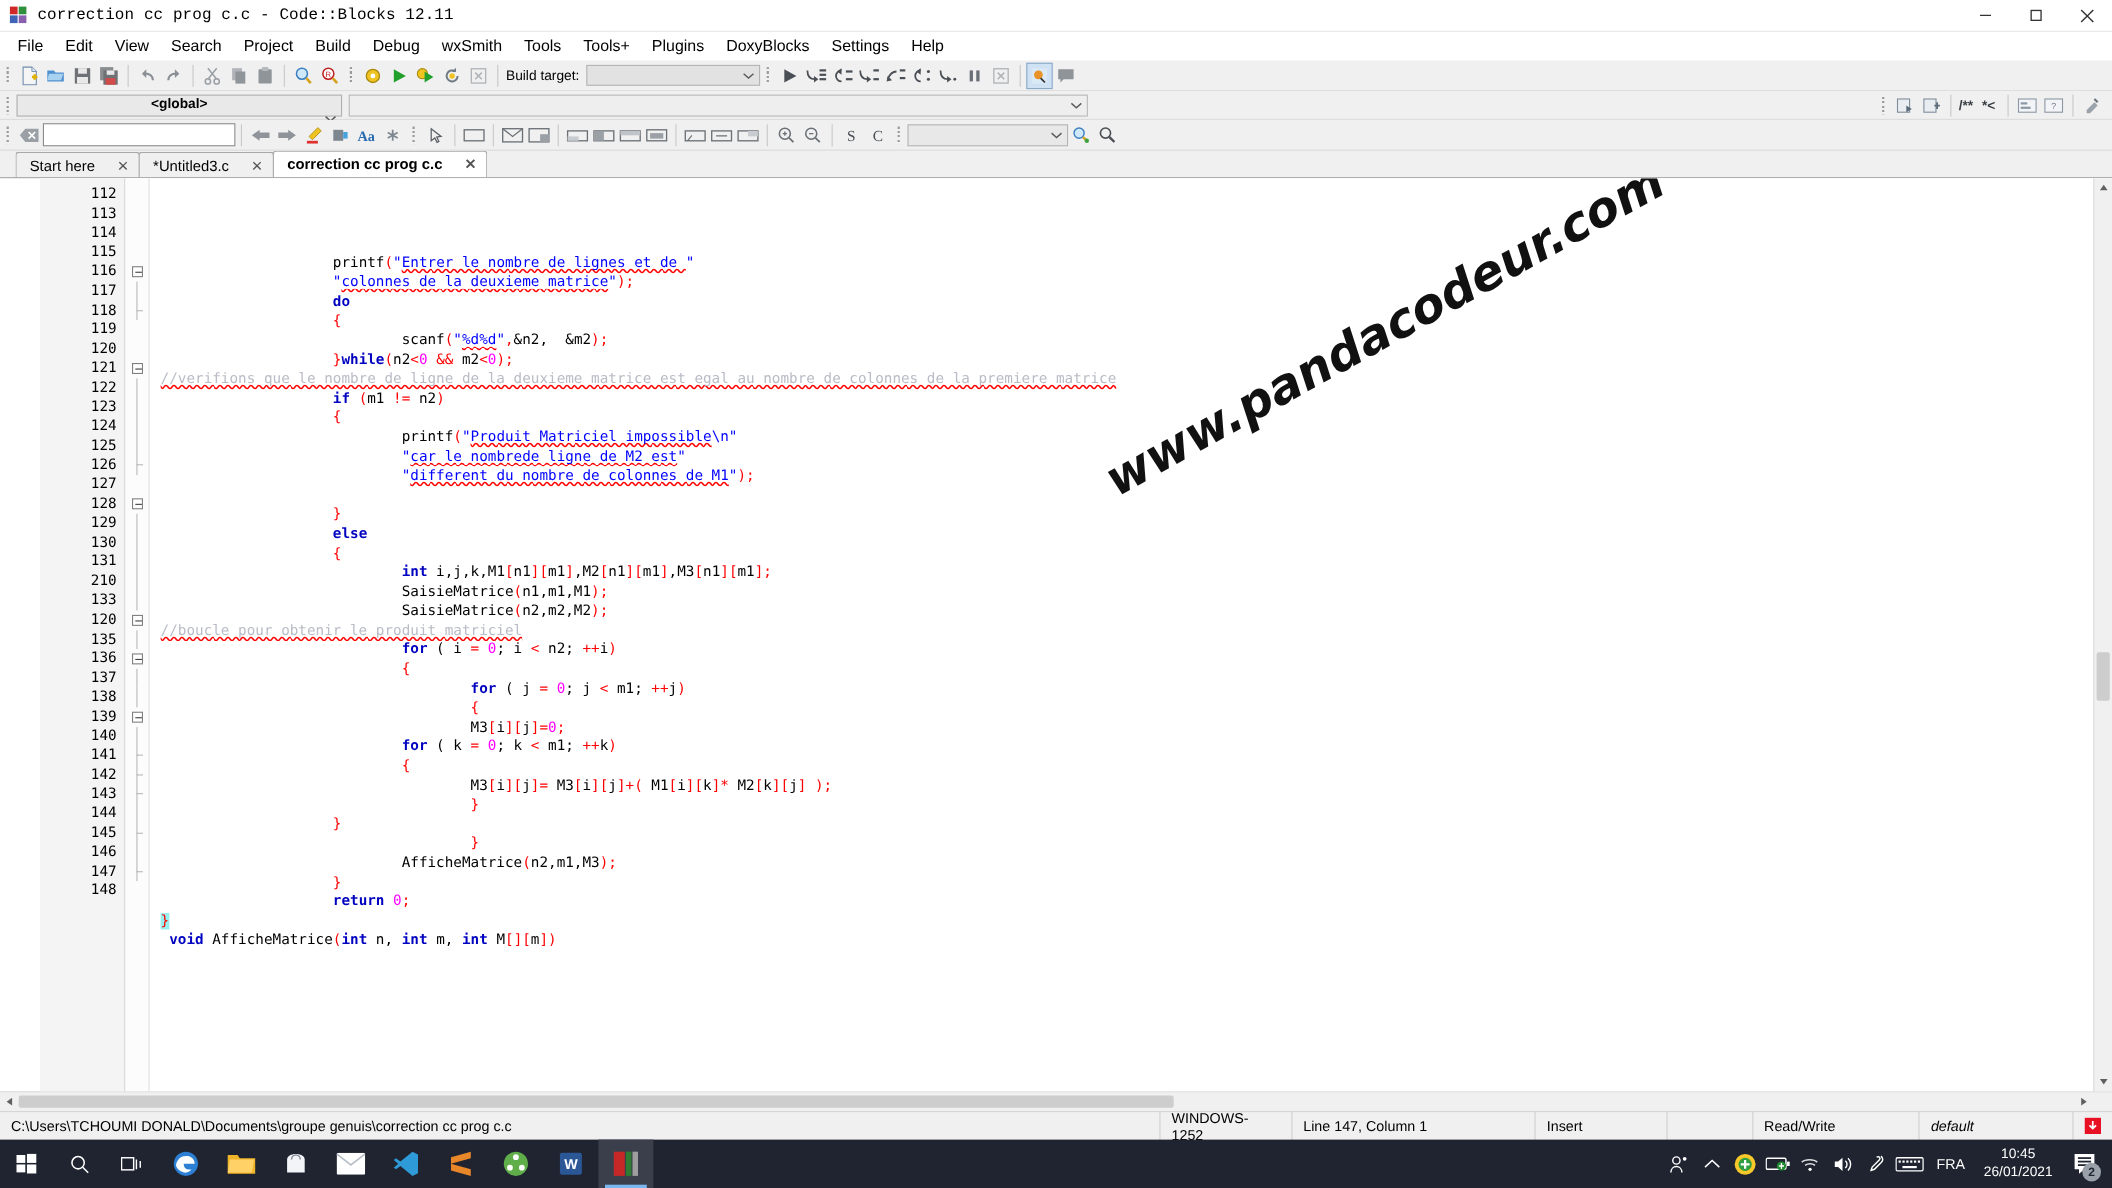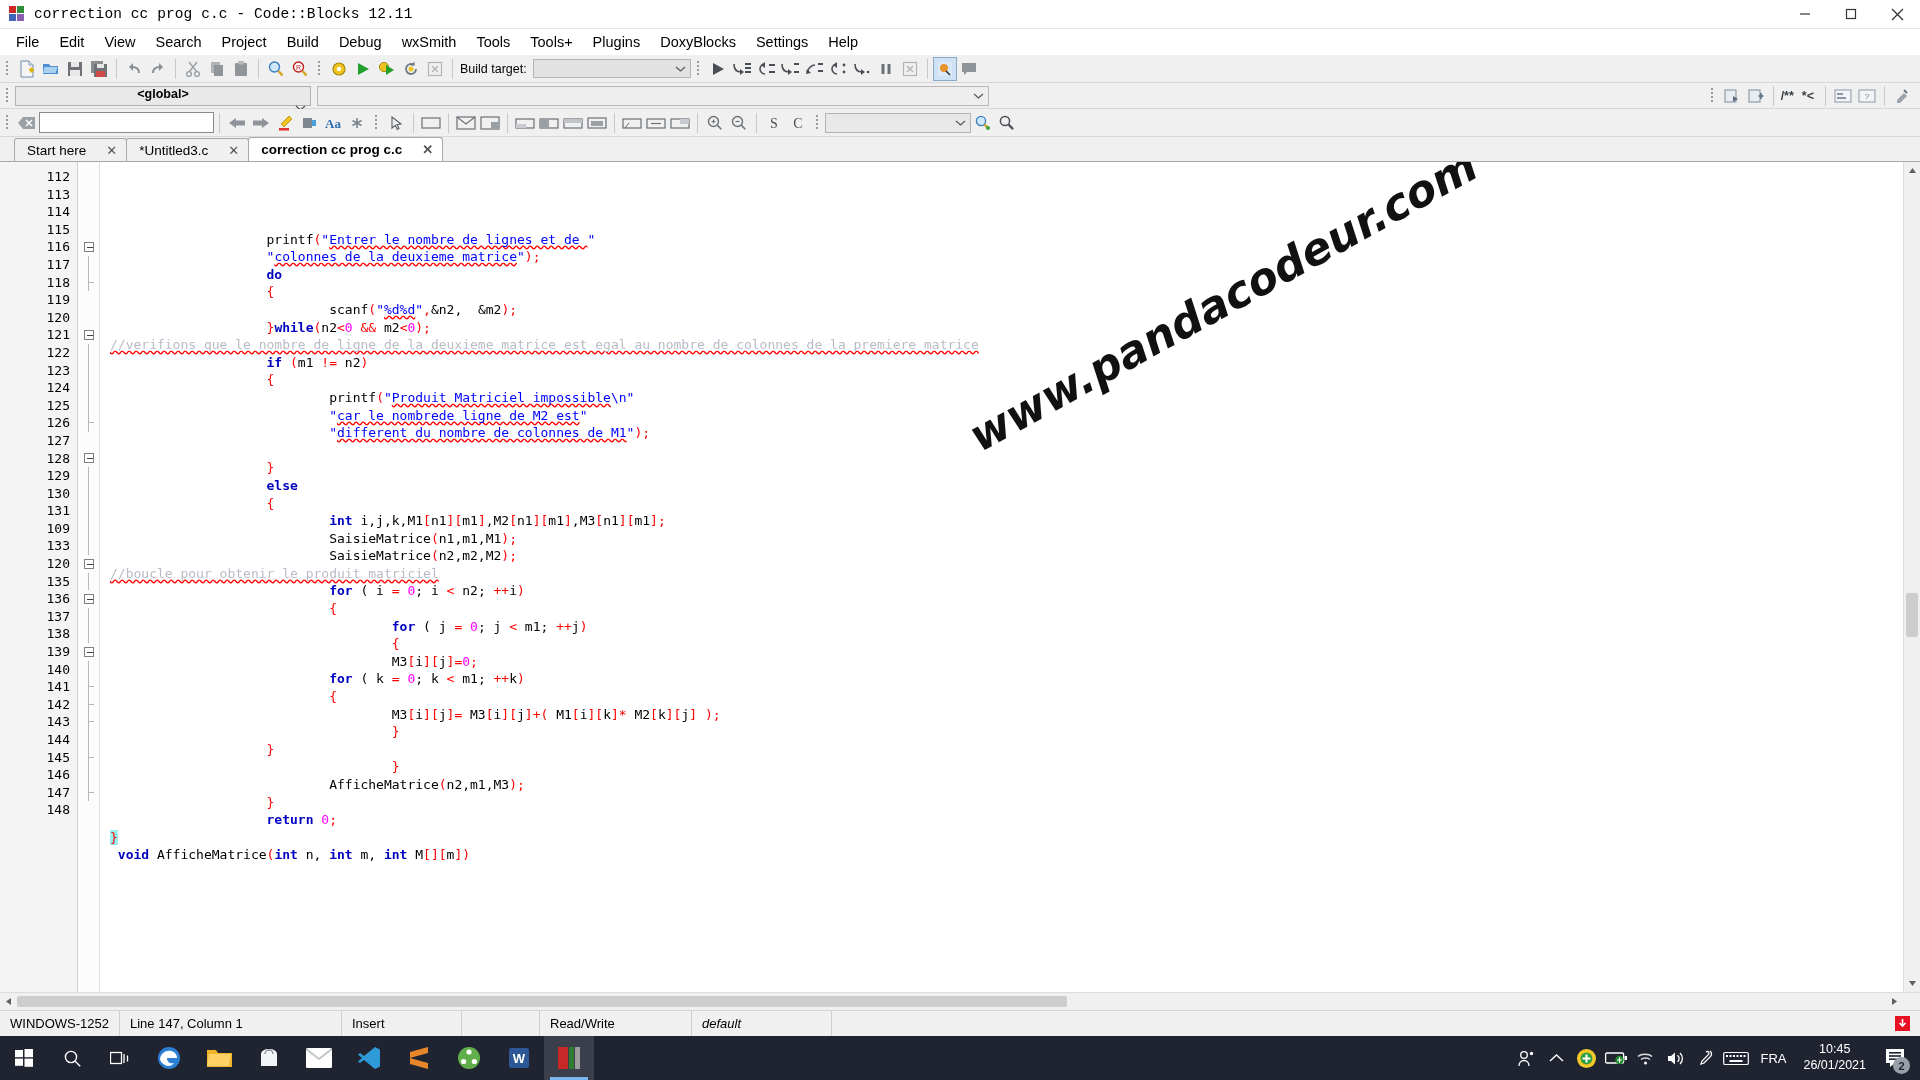--- a/index.html
+++ b/index.html
@@ -79,21 +79,21 @@
   .tab {
     height: 23px; display: flex; align-items: center; padding: 0 9px 0 12px; gap: 20px;
     font-size: 13.5px; color: #000; background: #f0f0f0;
     border: 1px solid #a8a8a8; border-bottom: none; margin-right: -1px;
     border-radius: 3px 3px 0 0;
   }
   .tab.active { background: #ffffff; font-weight: bold; position: relative; z-index: 2; height: 24px; }
   .tab .x { font-size: 13px; color: #555; line-height: 1; }
 
   
-  .editor-wrap { flex: 1; display: flex; position: relative; overflow: hidden; background: #fff; min-height: 0; }
+  .editor-wrap { flex: 1; display: flex; position: relative; overflow: hidden; background: #fff; min-height: 0; margin-left: 36px; }
   .gutter {
     width: 78px; background: #f4f4f4; border-right: 1px solid #d0d0d0;
     font-family: "DejaVu Sans Mono", monospace; font-size: 13px; color: #000;
     text-align: right; padding-top: 6px; flex: none;
   }
   .gutter .ln { height: 17.6px; line-height: 17.6px; padding-right: 7px; }
   .foldcol {
     width: 22px; background: #fcfcfc; border-right: 1px solid #e0e0e0; padding-top: 6px; flex: none;
     position: relative;
   }
@@ -685,21 +685,21 @@
         <div class="ln">122</div>
         <div class="ln">123</div>
         <div class="ln">124</div>
         <div class="ln">125</div>
         <div class="ln">126</div>
         <div class="ln">127</div>
         <div class="ln">128</div>
         <div class="ln">129</div>
         <div class="ln">130</div>
         <div class="ln">131</div>
-        <div class="ln">109</div>
+        <div class="ln">210</div>
         <div class="ln">133</div>
         <div class="ln">120</div>
         <div class="ln">135</div>
         <div class="ln">136</div>
         <div class="ln">137</div>
         <div class="ln">138</div>
         <div class="ln">139</div>
         <div class="ln">140</div>
         <div class="ln">141</div>
         <div class="ln">142</div>
@@ -839,20 +839,21 @@
     </div>
     <div class="arrow">
       <svg width="7" height="9" viewBox="0 0 7 9">
           <path d="M1 1l5 3.5L1 8z" fill="#606060"></path>
         </svg>
     </div>
     <div style="width:17px"></div>
   </div>
 
   <div class="statusbar">
+    <div class="sb-cell sb-path" style="width:1055px;">C:\Users\TCHOUMI DONALD\Documents\groupe genuis\correction cc prog c.c</div>
     <div class="sb-cell" style="width:120px;">WINDOWS-1252</div>
     <div class="sb-cell" style="width:222px;">Line 147, Column 1</div>
     <div class="sb-cell" style="width:120px;">Insert</div>
     <div class="sb-cell" style="width:78px;"></div>
     <div class="sb-cell" style="width:152px;">Read/Write</div>
     <div class="sb-cell" style="width:140px;font-style:italic;">default</div>
     <div class="sb-cell" style="flex:1;justify-content:flex-end;border-right:none;">
       <svg width="15" height="15" viewBox="0 0 15 15">
           <rect x="0" y="0" width="15" height="15" fill="#e81123"></rect>
           <path d="M7.5 3v7M4.5 7l3 3 3-3" stroke="#fff" stroke-width="1.6" fill="none"></path>

